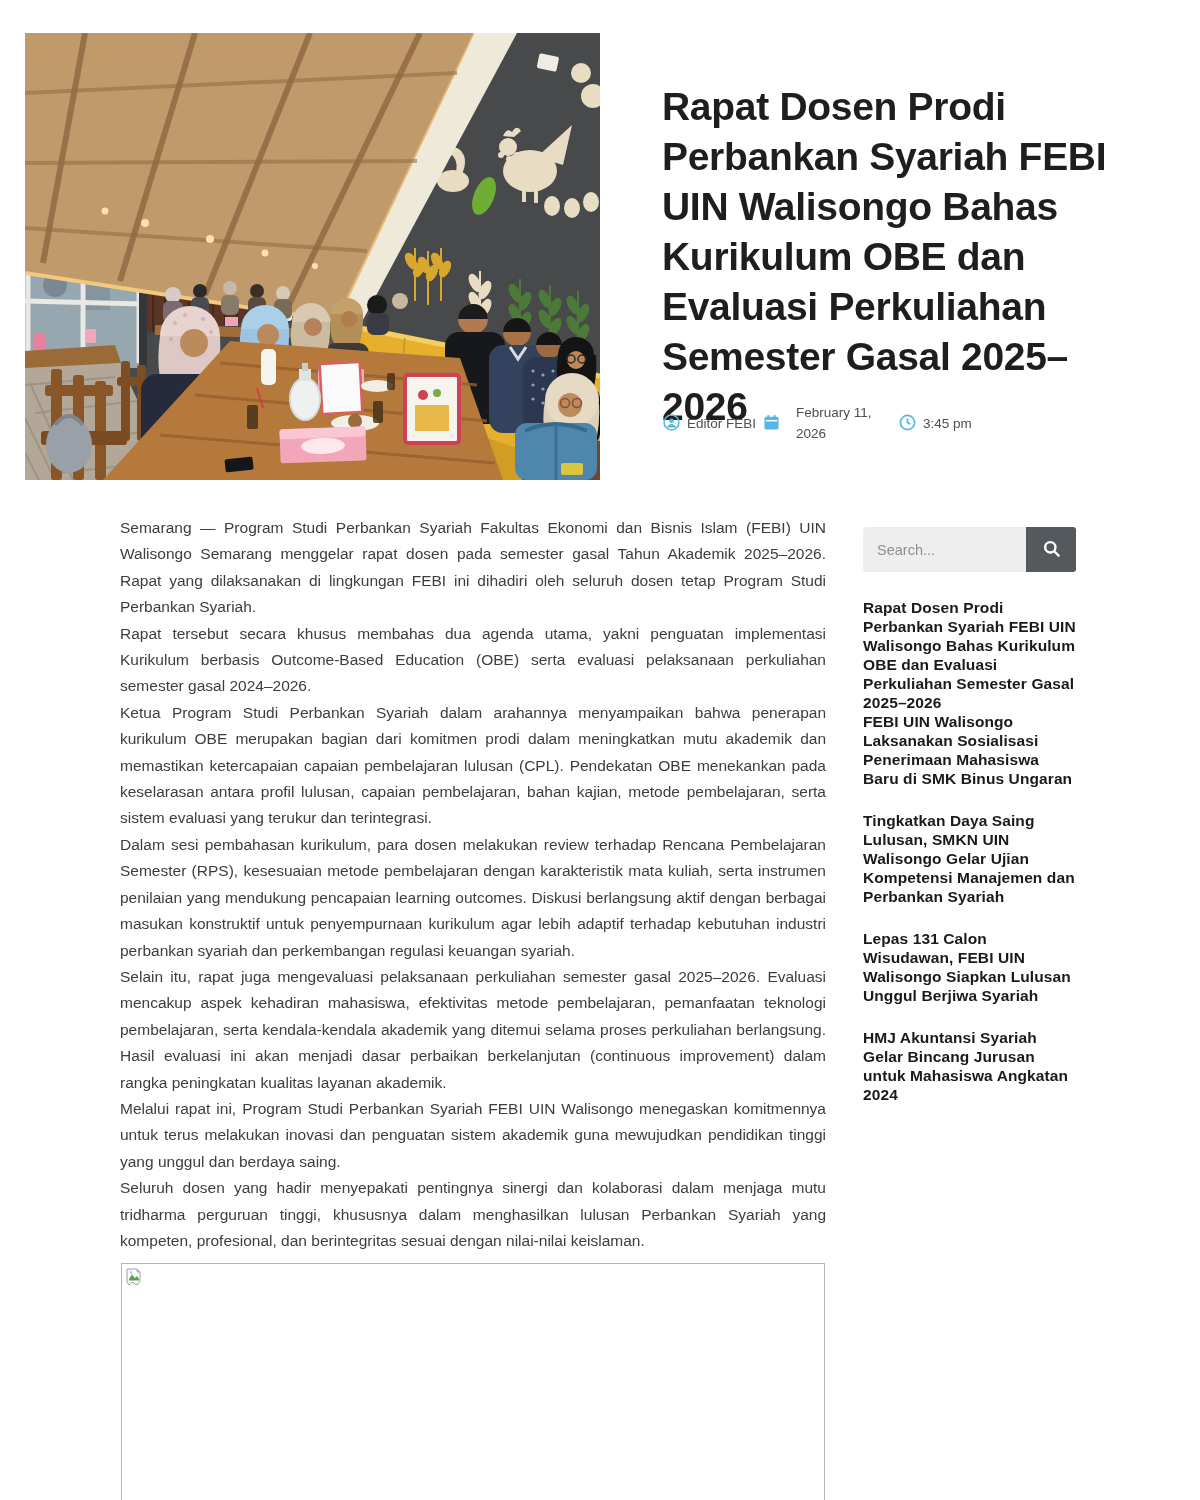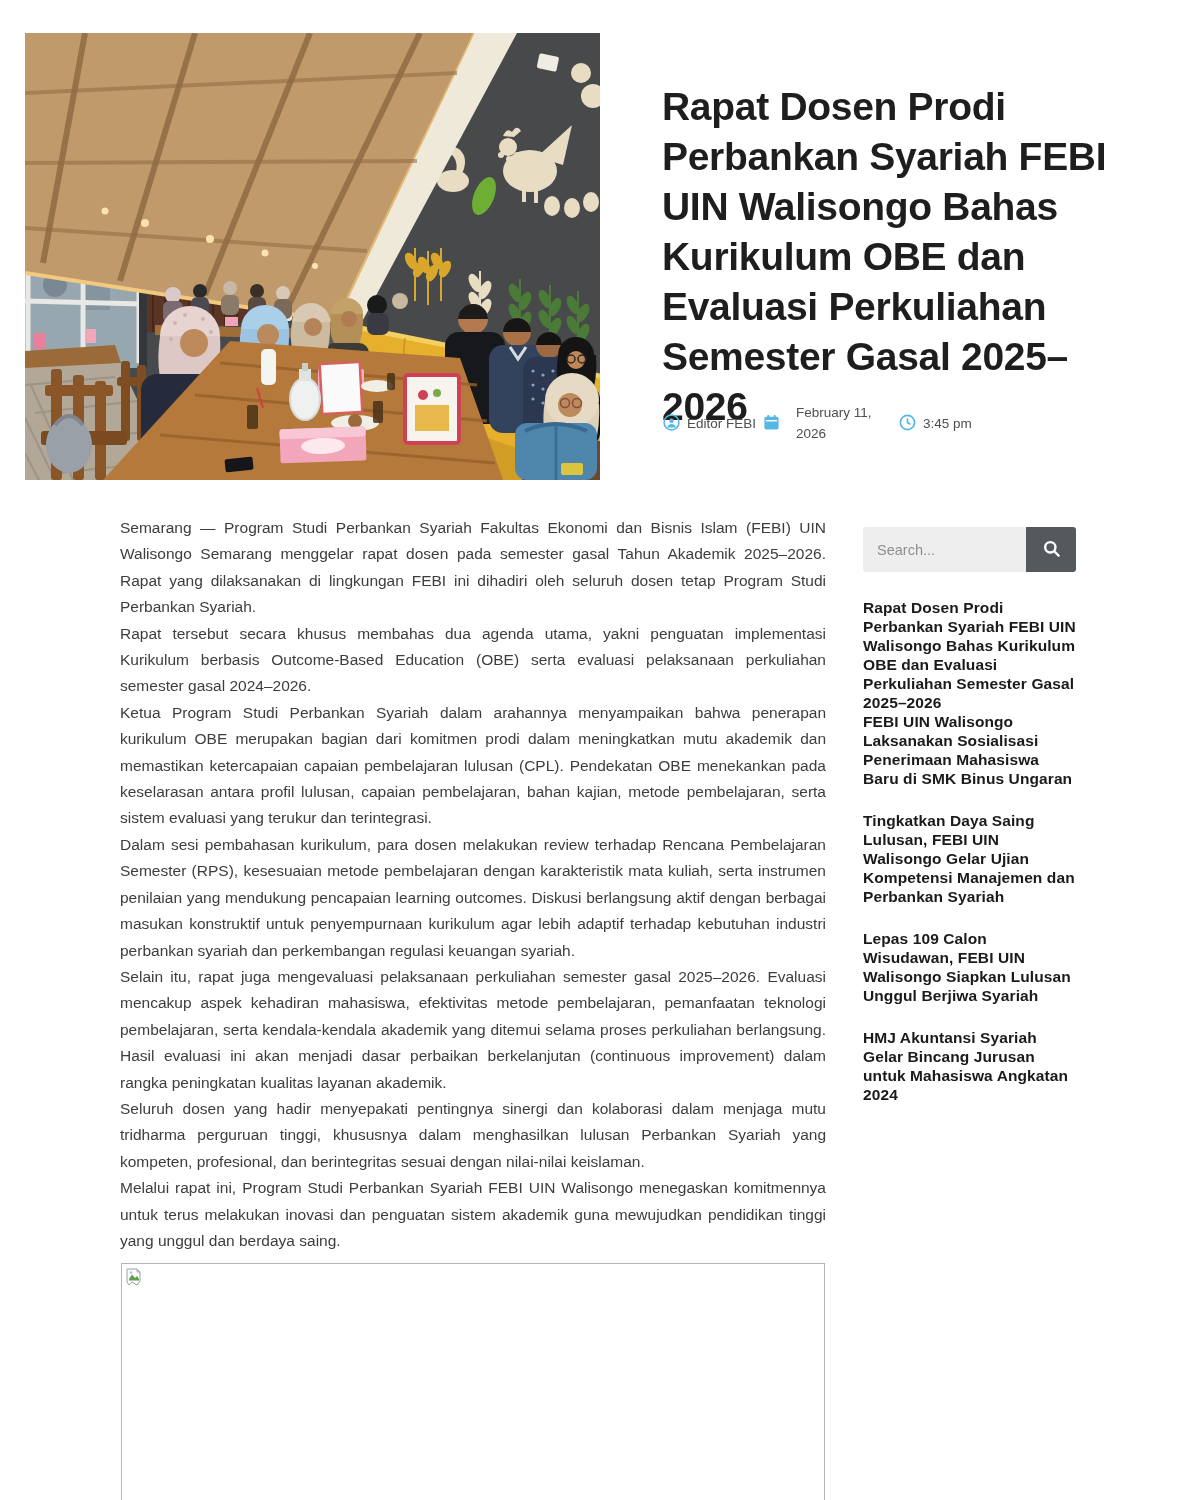--- a/index.html
+++ b/index.html
@@ -401,22 +401,22 @@
     <span class="meta-text">3:45 pm</span>
   </div>
 </div>
 
 <div class="content">
   <p>Semarang — Program Studi Perbankan Syariah Fakultas Ekonomi dan Bisnis Islam (FEBI) UIN Walisongo Semarang menggelar rapat dosen pada semester gasal Tahun Akademik 2025–2026. Rapat yang dilaksanakan di lingkungan FEBI ini dihadiri oleh seluruh dosen tetap Program Studi Perbankan Syariah.</p>
   <p>Rapat tersebut secara khusus membahas dua agenda utama, yakni penguatan implementasi Kurikulum berbasis Outcome-Based Education (OBE) serta evaluasi pelaksanaan perkuliahan semester gasal 2024–2026.</p>
   <p>Ketua Program Studi Perbankan Syariah dalam arahannya menyampaikan bahwa penerapan kurikulum OBE merupakan bagian dari komitmen prodi dalam meningkatkan mutu akademik dan memastikan ketercapaian capaian pembelajaran lulusan (CPL). Pendekatan OBE menekankan pada keselarasan antara profil lulusan, capaian pembelajaran, bahan kajian, metode pembelajaran, serta sistem evaluasi yang terukur dan terintegrasi.</p>
   <p>Dalam sesi pembahasan kurikulum, para dosen melakukan review terhadap Rencana Pembelajaran Semester (RPS), kesesuaian metode pembelajaran dengan karakteristik mata kuliah, serta instrumen penilaian yang mendukung pencapaian learning outcomes. Diskusi berlangsung aktif dengan berbagai masukan konstruktif untuk penyempurnaan kurikulum agar lebih adaptif terhadap kebutuhan industri perbankan syariah dan perkembangan regulasi keuangan syariah.</p>
   <p>Selain itu, rapat juga mengevaluasi pelaksanaan perkuliahan semester gasal 2025–2026. Evaluasi mencakup aspek kehadiran mahasiswa, efektivitas metode pembelajaran, pemanfaatan teknologi pembelajaran, serta kendala-kendala akademik yang ditemui selama proses perkuliahan berlangsung. Hasil evaluasi ini akan menjadi dasar perbaikan berkelanjutan (continuous improvement) dalam rangka peningkatan kualitas layanan akademik.</p>
+  <p>Melalui rapat ini, Program Studi Perbankan Syariah FEBI UIN Walisongo menegaskan komitmennya untuk terus melakukan inovasi dan penguatan sistem akademik guna mewujudkan pendidikan tinggi yang unggul dan berdaya saing.</p>
   <p>Seluruh dosen yang hadir menyepakati pentingnya sinergi dan kolaborasi dalam menjaga mutu tridharma perguruan tinggi, khususnya dalam menghasilkan lulusan Perbankan Syariah yang kompeten, profesional, dan berintegritas sesuai dengan nilai-nilai keislaman.</p>
-  <p>Melalui rapat ini, Program Studi Perbankan Syariah FEBI UIN Walisongo menegaskan komitmennya untuk terus melakukan inovasi dan penguatan sistem akademik guna mewujudkan pendidikan tinggi yang unggul dan berdaya saing.</p>
 </div>
 
 <div class="broken-img-box">
   <span class="bicon">
     <svg width="16" height="18" viewBox="0 0 16 18">
       <polygon points="1,1 11,1 14,4 14,13 11,17 6,14 3,17 1,14" fill="#fdfdfd" stroke="#9aa0a6" stroke-width="1"></polygon>
       <polygon points="11,1 11,4 14,4" fill="#dadce0" stroke="#9aa0a6" stroke-width="0.8"></polygon>
       <polygon points="3,11 6,6.5 9,10 11,8 13,11 13,12.5 3,12.5" fill="#59a24a"></polygon>
       <circle cx="5" cy="4.5" r="1.3" fill="#a8c7e8"></circle>
     </svg>
@@ -431,17 +431,17 @@
         <svg width="19" height="19" viewBox="0 0 24 24" fill="none" stroke="#ffffff" stroke-width="3" stroke-linecap="round">
           <circle cx="10.5" cy="10.5" r="6.5"></circle>
           <line x1="15.5" y1="15.5" x2="21" y2="21"></line>
         </svg>
       </span>
     </button>
   </div>
   <nav class="recent-posts">
     <a href="#">Rapat Dosen Prodi Perbankan Syariah FEBI UIN Walisongo Bahas Kurikulum OBE dan Evaluasi Perkuliahan Semester Gasal 2025–2026</a>
     <a href="#">FEBI UIN Walisongo Laksanakan Sosialisasi Penerimaan Mahasiswa Baru di SMK Binus Ungaran</a>
-    <a href="#" class="gap">Tingkatkan Daya Saing Lulusan, FEBI UIN Walisongo Gelar Ujian Kompetensi Manajemen dan Perbankan Syariah</a>
-    <a href="#" class="gap">Lepas 109 Calon Wisudawan, FEBI UIN Walisongo Siapkan Lulusan Unggul Berjiwa Syariah</a>
+    <a href="#" class="gap">Tingkatkan Daya Saing Lulusan, SMKN UIN Walisongo Gelar Ujian Kompetensi Manajemen dan Perbankan Syariah</a>
+    <a href="#" class="gap">Lepas 131 Calon Wisudawan, FEBI UIN Walisongo Siapkan Lulusan Unggul Berjiwa Syariah</a>
     <a href="#" class="gap">HMJ Akuntansi Syariah Gelar Bincang Jurusan untuk Mahasiswa Angkatan 2024</a>
   </nav>
 </div>
 
 </body></html>

